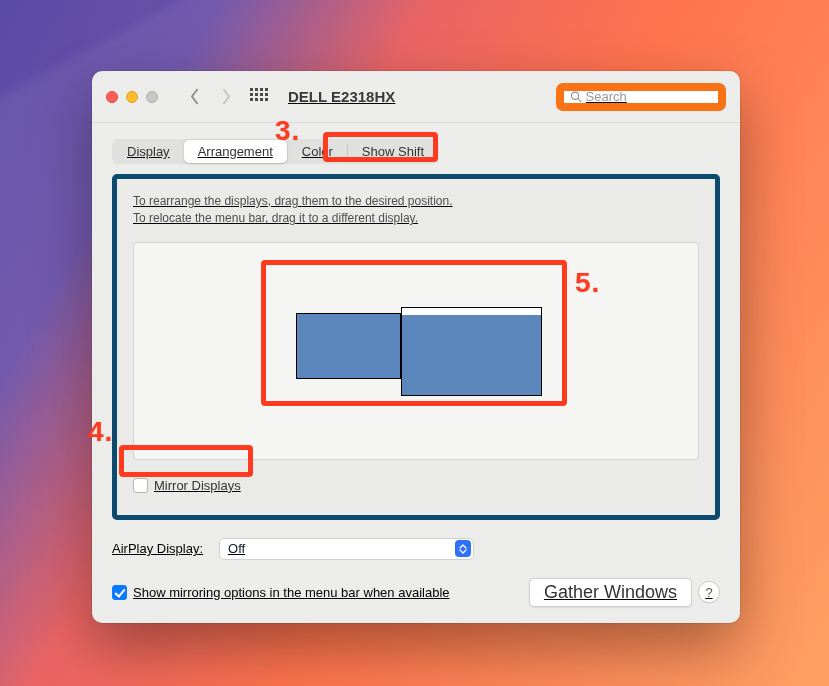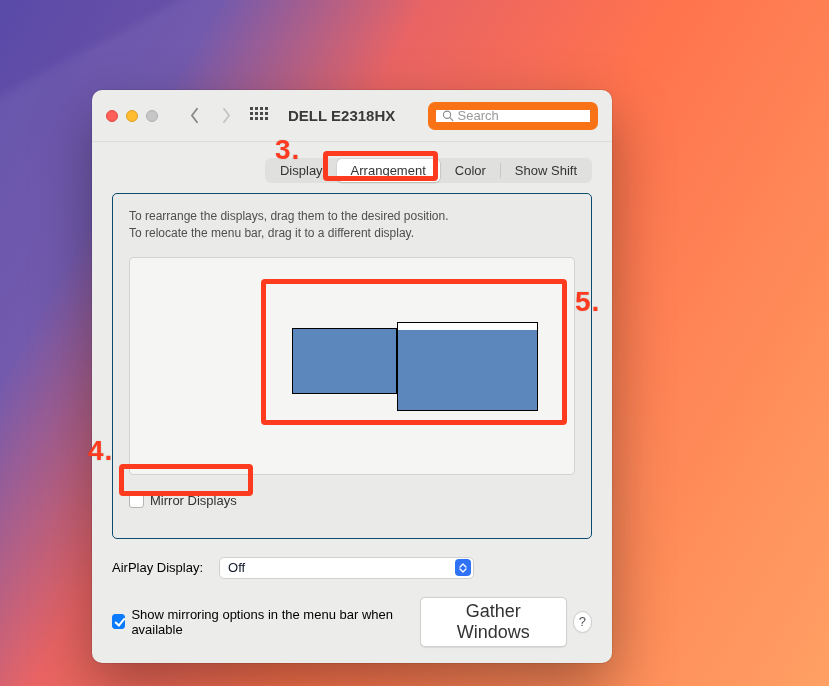--- a/index.html
+++ b/index.html
@@ -16,26 +16,27 @@
     left: -300px; top: -50px;
     width: 1400px; height: 1000px;
     background: rgba(255,255,255,0.4);
     transform: rotate(-28deg);
     filter: blur(4px);
     opacity: 0.15;
   }
 
   .window {
     position: absolute;
-    left: 92px; top: 90px;
-    width: 520px;
+    left: 92px; top: 71px;
+    width: 648px;
     background: #ececea;
     border-radius: 10px;
     box-shadow: 0 25px 60px rgba(0,0,0,0.35), 0 0 0 1px rgba(0,0,0,0.08);
     overflow: visible;
+    text-decoration: underline;
   }
 
   
   .titlebar {
     height: 52px;
     display: flex;
     align-items: center;
     padding: 0 14px;
     border-bottom: 1px solid #dcdcda;
     gap: 8px;
@@ -67,21 +68,21 @@
   }
   .searchwrap svg { width:13px;height:13px; }
   .searchwrap input {
     border:none; outline:none; font-size:13px; width:100%; background:transparent; color:#333;
   }
   .searchwrap input::placeholder { color:#9a9a9a; }
 
   
   .wbody { padding: 16px 20px 16px 20px; }
 
-  .segwrap { display:flex; justify-content:flex-end; margin-bottom: 2px; position:relative; }
+  .segwrap { display:flex; justify-content:flex-start; margin-bottom: 2px; position:relative; }
   .seg {
     display:flex; background:#e0e0de; border-radius:6px; padding:1px;
     font-size:13px;
   }
   .seg .segbtn {
     padding: 4px 14px;
     color:#333; border-radius:5px;
     user-select:none;
   }
   .seg .segbtn.sel { background:#fff; box-shadow:0 0.5px 2px rgba(0,0,0,0.2); }
@@ -100,23 +101,23 @@
     color:#ff3b1f;
     font-size:28px;
     letter-spacing:1px;
     text-shadow: 0 0 2px rgba(0,0,0,0.15);
     pointer-events:none;
   }
 
   .panel {
     margin-top: 10px;
     background:#eaeae8;
-    border:1px solid #0c4a6e;
+    border:5px solid #0c4a6e;
     border-radius:5px;
-    padding: 14px 16px 30px 16px;
+    padding: 14px 16px 22px 16px;
   }
   .instruct { font-size:12px; color:#4f4f4f; line-height:1.45; }
 
   .arrange-area {
     margin-top:14px;
     height:218px;
     background:#f5f5f3;
     border:1px solid #d4d4d2;
     border-radius:4px;
     position:relative;

